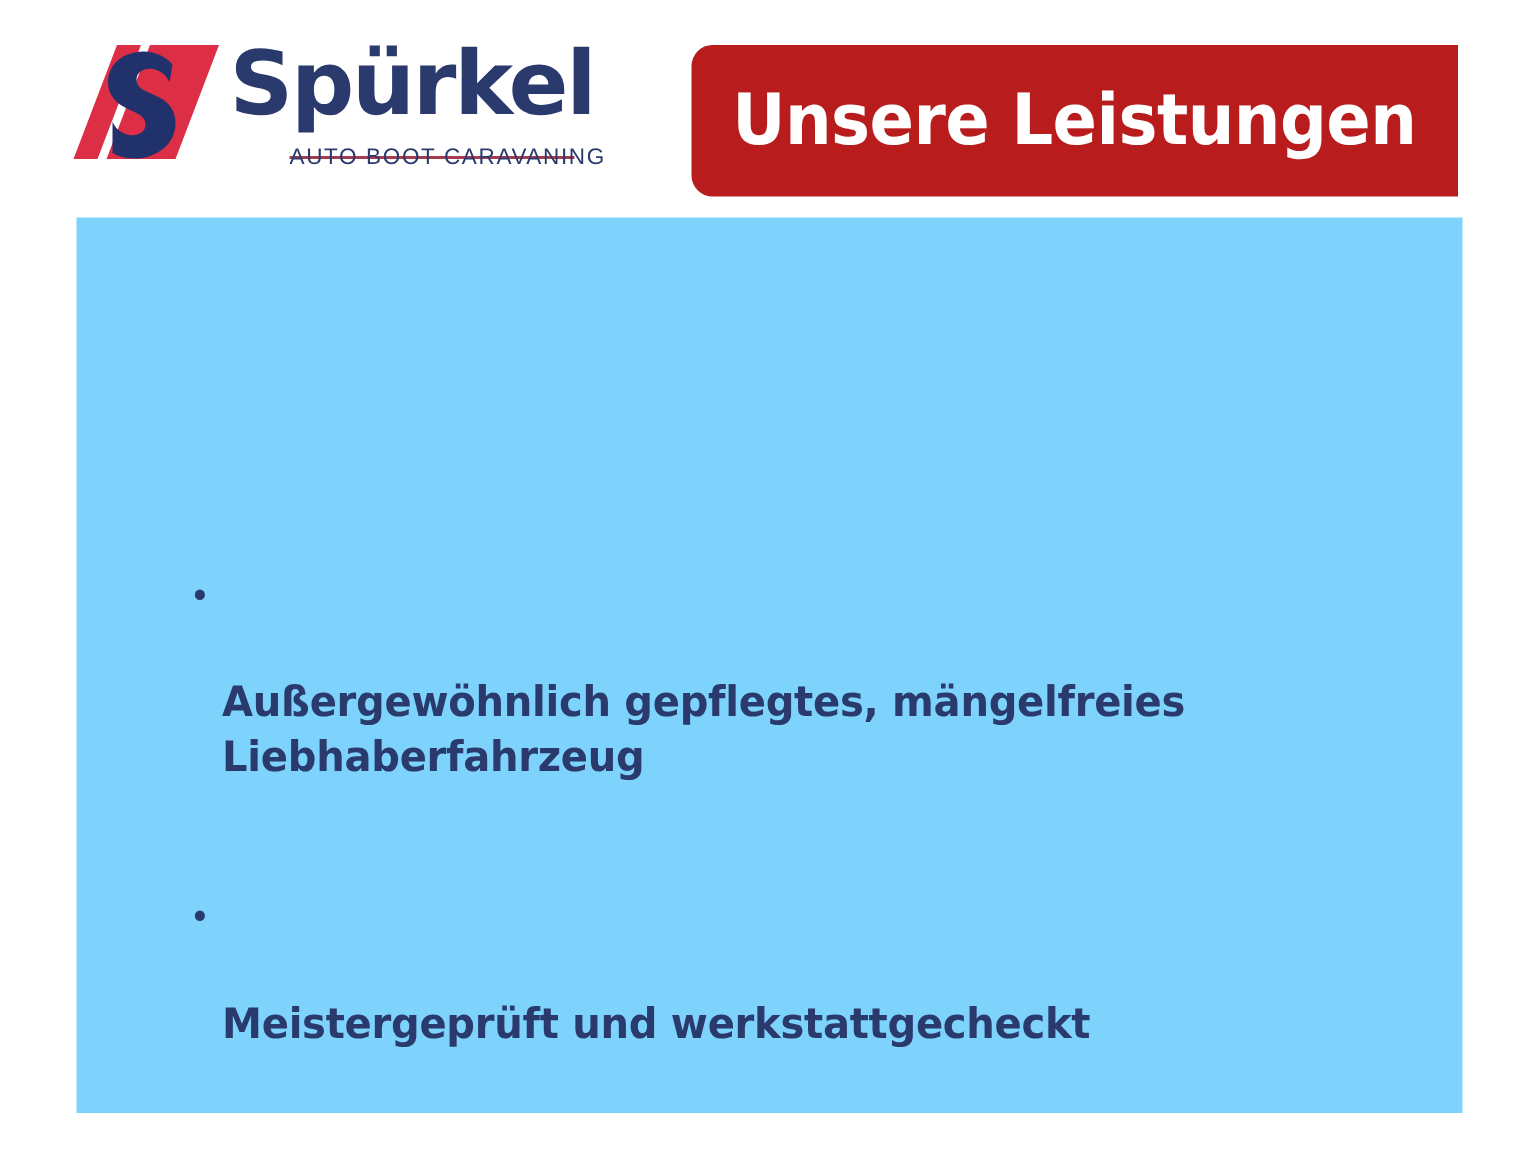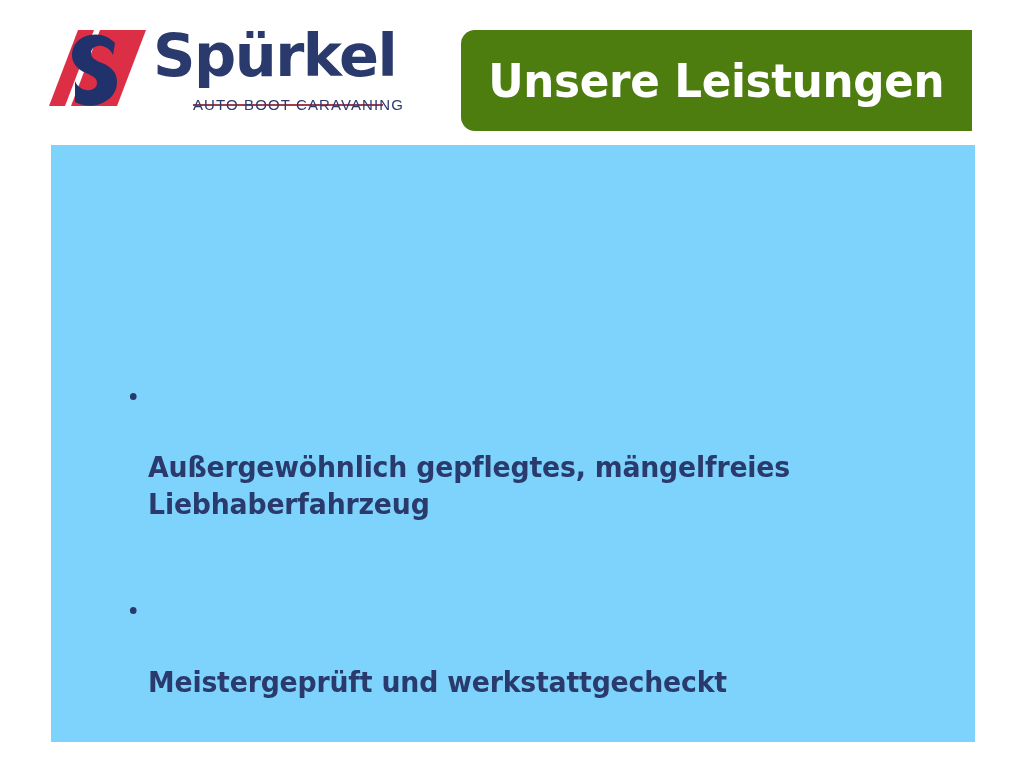--- a/index.html
+++ b/index.html
@@ -82,21 +82,21 @@
     white-space: nowrap;
   }
 
   
   #banner {
     position: absolute;
     left: 461px;
     top: 30px;
     width: 511px;
     height: 101px;
-    background: #4d7c0f;
+    background: #b91c1c;
     border-top-left-radius: 14px;
     border-bottom-left-radius: 14px;
     display: flex;
     align-items: center;
     justify-content: center;
   }
   #banner-title {
     font-family: "DejaVu Sans", sans-serif;
     font-weight: bold;
     font-size: 47px;

